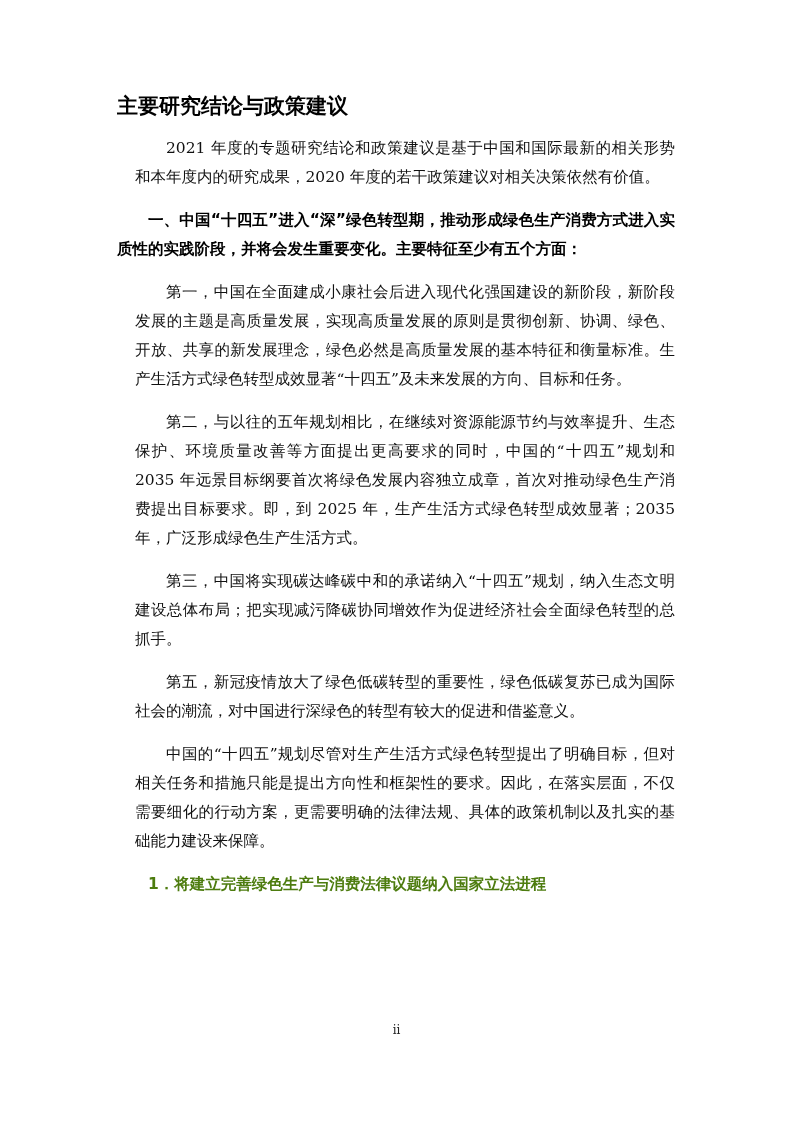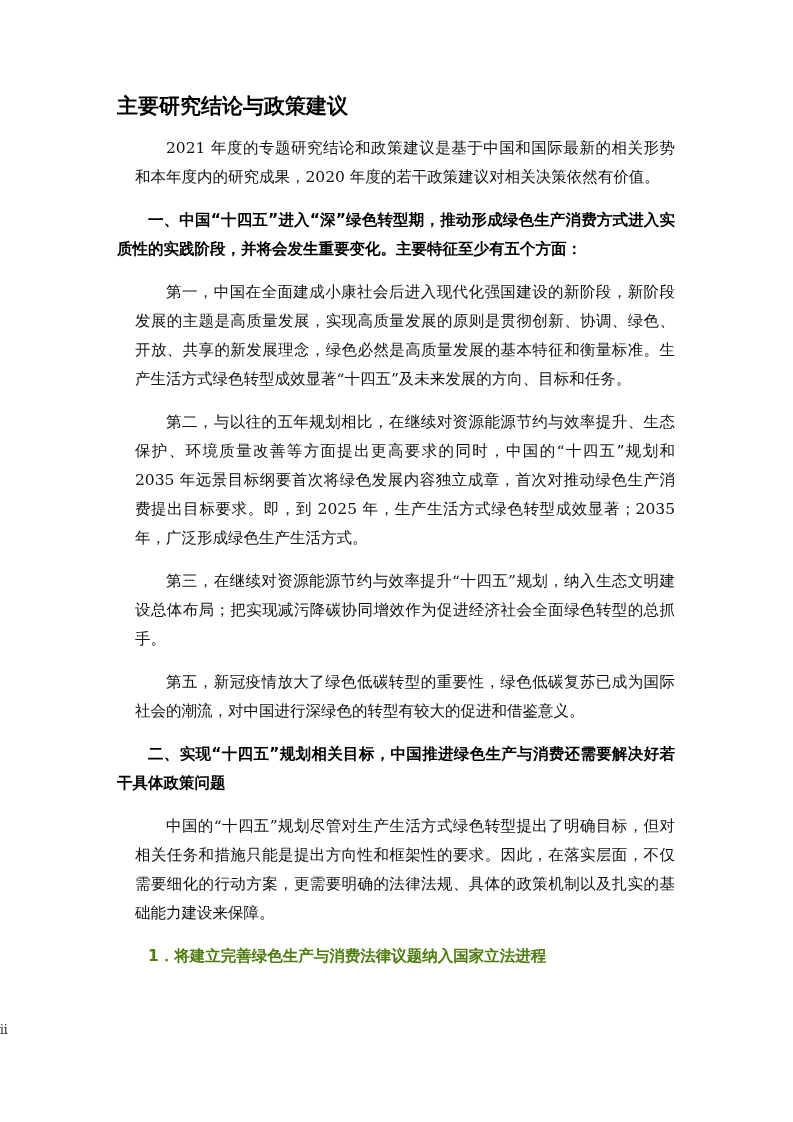--- a/index.html
+++ b/index.html
@@ -7,32 +7,31 @@
          font-family: "DejaVu Serif", "Liberation Serif", serif; color: #111; }
   .page { position: absolute; left: 117px; top: 90px; width: 558px; }
   .title { font-family: "DejaVu Sans", "Liberation Sans", sans-serif;
            font-weight: bold; font-size: 21px; line-height: 32px; margin: 0 0 12px 0; color: #000; }
   p { margin: 0 0 14px 0; font-size: 15.5px; line-height: 29px; text-align: justify; }
   p.body { text-indent: 2em; margin-left: 18px; }
   p.heading { font-family: "DejaVu Sans", "Liberation Sans", sans-serif; font-weight: bold;
               text-indent: 2em; color: #000; font-size: 15.5px; }
   p.subheading { font-family: "DejaVu Sans", "Liberation Sans", sans-serif; font-weight: bold;
                  padding-left: 2em; color: #4d7c0f; font-size: 15.5px; margin-top: 6px; }
-  .footer { position: absolute; top: 1023px; left: 0; width: 793px; text-align: left;
+  .footer { position: absolute; top: 1023px; left: 0; width: 793px; text-align: center;
             font-size: 12px; font-family: "DejaVu Serif", serif; color: #222; }
 </style>
 </head>
 <body>
 
 <div class="page">
   <h1 class="title">主要研究结论与政策建议</h1>
   <p class="body">2021 年度的专题研究结论和政策建议是基于中国和国际最新的相关形势和本年度内的研究成果，2020 年度的若干政策建议对相关决策依然有价值。</p>
   <p class="heading">一、中国“十四五”进入“深”绿色转型期，推动形成绿色生产消费方式进入实质性的实践阶段，并将会发生重要变化。主要特征至少有五个方面：</p>
   <p class="body">第一，中国在全面建成小康社会后进入现代化强国建设的新阶段，新阶段发展的主题是高质量发展，实现高质量发展的原则是贯彻创新、协调、绿色、开放、共享的新发展理念，绿色必然是高质量发展的基本特征和衡量标准。生产生活方式绿色转型成效显著“十四五”及未来发展的方向、目标和任务。</p>
   <p class="body">第二，与以往的五年规划相比，在继续对资源能源节约与效率提升、生态保护、环境质量改善等方面提出更高要求的同时，中国的“十四五”规划和 2035 年远景目标纲要首次将绿色发展内容独立成章，首次对推动绿色生产消费提出目标要求。即，到 2025 年，生产生活方式绿色转型成效显著；2035 年，广泛形成绿色生产生活方式。</p>
-  <p class="body">第三，在继续对资源能源节约与效率提升“十四五”规划，纳入生态文明建设总体布局；把实现减污降碳协同增效作为促进经济社会全面绿色转型的总抓手。</p>
+  <p class="body">第三，中国将实现碳达峰碳中和的承诺纳入“十四五”规划，纳入生态文明建设总体布局；把实现减污降碳协同增效作为促进经济社会全面绿色转型的总抓手。</p>
   <p class="body">第五，新冠疫情放大了绿色低碳转型的重要性，绿色低碳复苏已成为国际社会的潮流，对中国进行深绿色的转型有较大的促进和借鉴意义。</p>
-  <p class="heading">二、实现“十四五”规划相关目标，中国推进绿色生产与消费还需要解决好若干具体政策问题</p>
   <p class="body">中国的“十四五”规划尽管对生产生活方式绿色转型提出了明确目标，但对相关任务和措施只能是提出方向性和框架性的要求。因此，在落实层面，不仅需要细化的行动方案，更需要明确的法律法规、具体的政策机制以及扎实的基础能力建设来保障。</p>
   <p class="subheading">1．将建立完善绿色生产与消费法律议题纳入国家立法进程</p>
 </div>
 
 <div class="footer">ii</div>
 
 </body></html>

